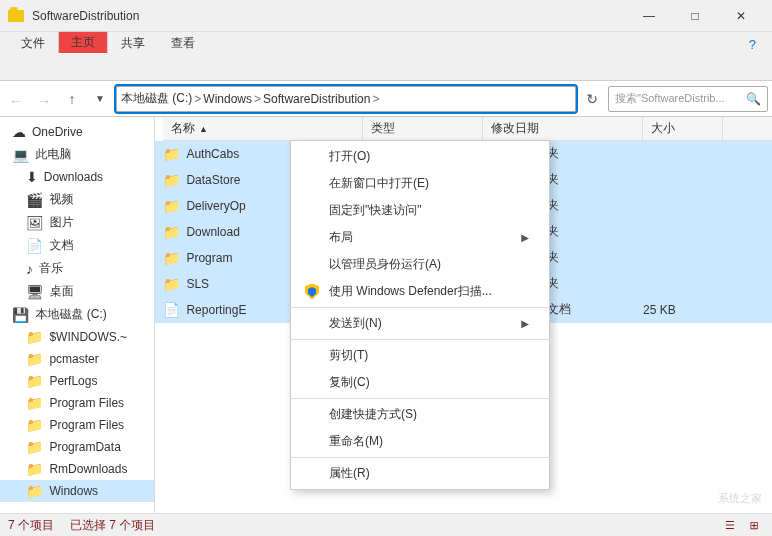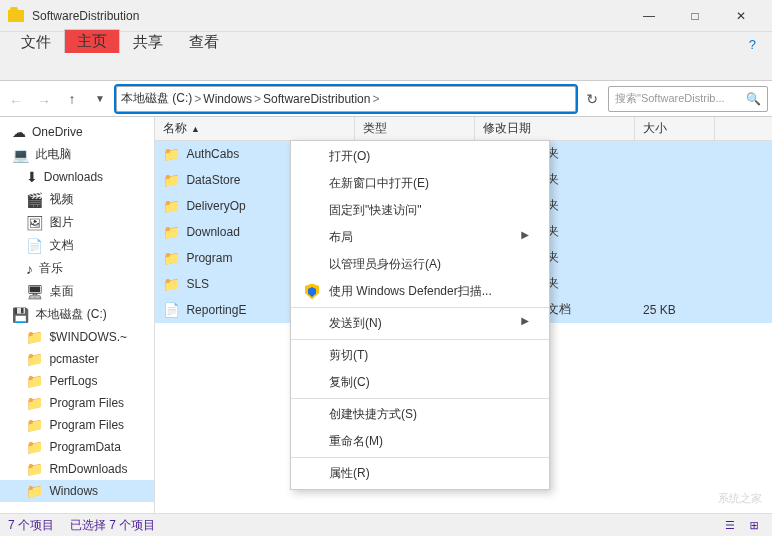--- a/index.html
+++ b/index.html
@@ -61,21 +61,21 @@
       border-bottom: 1px solid #ccc;
     }
     .ribbon-tabs {
       display: flex;
       padding: 0 8px;
       height: 22px;
       align-items: flex-end;
     }
     .ribbon-tab {
       padding: 2px 12px;
-      font-size: 15px;
+      font-size: 12px;
       cursor: pointer;
       color: #333;
       border: 1px solid transparent;
       border-bottom: none;
       background: transparent;
     }
     .ribbon-content {
       height: 26px;
       display: flex;
       align-items: center;
@@ -187,20 +187,21 @@
       flex-direction: column;
       overflow: hidden;
     }
     .file-list-header {
       display: flex;
       background: #f5f5f5;
       border-bottom: 1px solid #ddd;
       height: 24px;
       align-items: center;
       padding: 0;
+      margin-left: 8px;
     }
     .file-col-header {
       font-size: 12px;
       color: #333;
       padding: 0 8px;
       border-right: 1px solid #ddd;
       height: 100%;
       display: flex;
       align-items: center;
       cursor: pointer;
@@ -246,21 +247,21 @@
 
     
     .status-bar {
       height: 24px;
       background: #f0f0f0;
       border-top: 1px solid #ddd;
       display: flex;
       align-items: center;
       padding: 0 8px;
       font-size: 12px;
-      color: #4c1d95;
+      color: #7f1d1d;
       gap: 16px;
     }
     .status-right {
       margin-left: auto;
       display: flex;
       gap: 4px;
     }
     .view-btn {
       width: 20px;
       height: 20px;
@@ -280,20 +281,21 @@
       top: 140px;
       width: 260px;
       background: #fff;
       border: 1px solid #ccc;
       box-shadow: 3px 3px 8px rgba(0,0,0,0.2);
       z-index: 100;
       padding: 2px 0;
     }
     .ctx-item {
       display: flex;
+      align-items: center;
       padding: 5px 20px 5px 12px;
       font-size: 12px;
       color: #333;
       cursor: pointer;
       position: relative;
     }
     .ctx-item.highlighted {
       background: #e8f4fd;
     }
     .ctx-item.delete-item {

